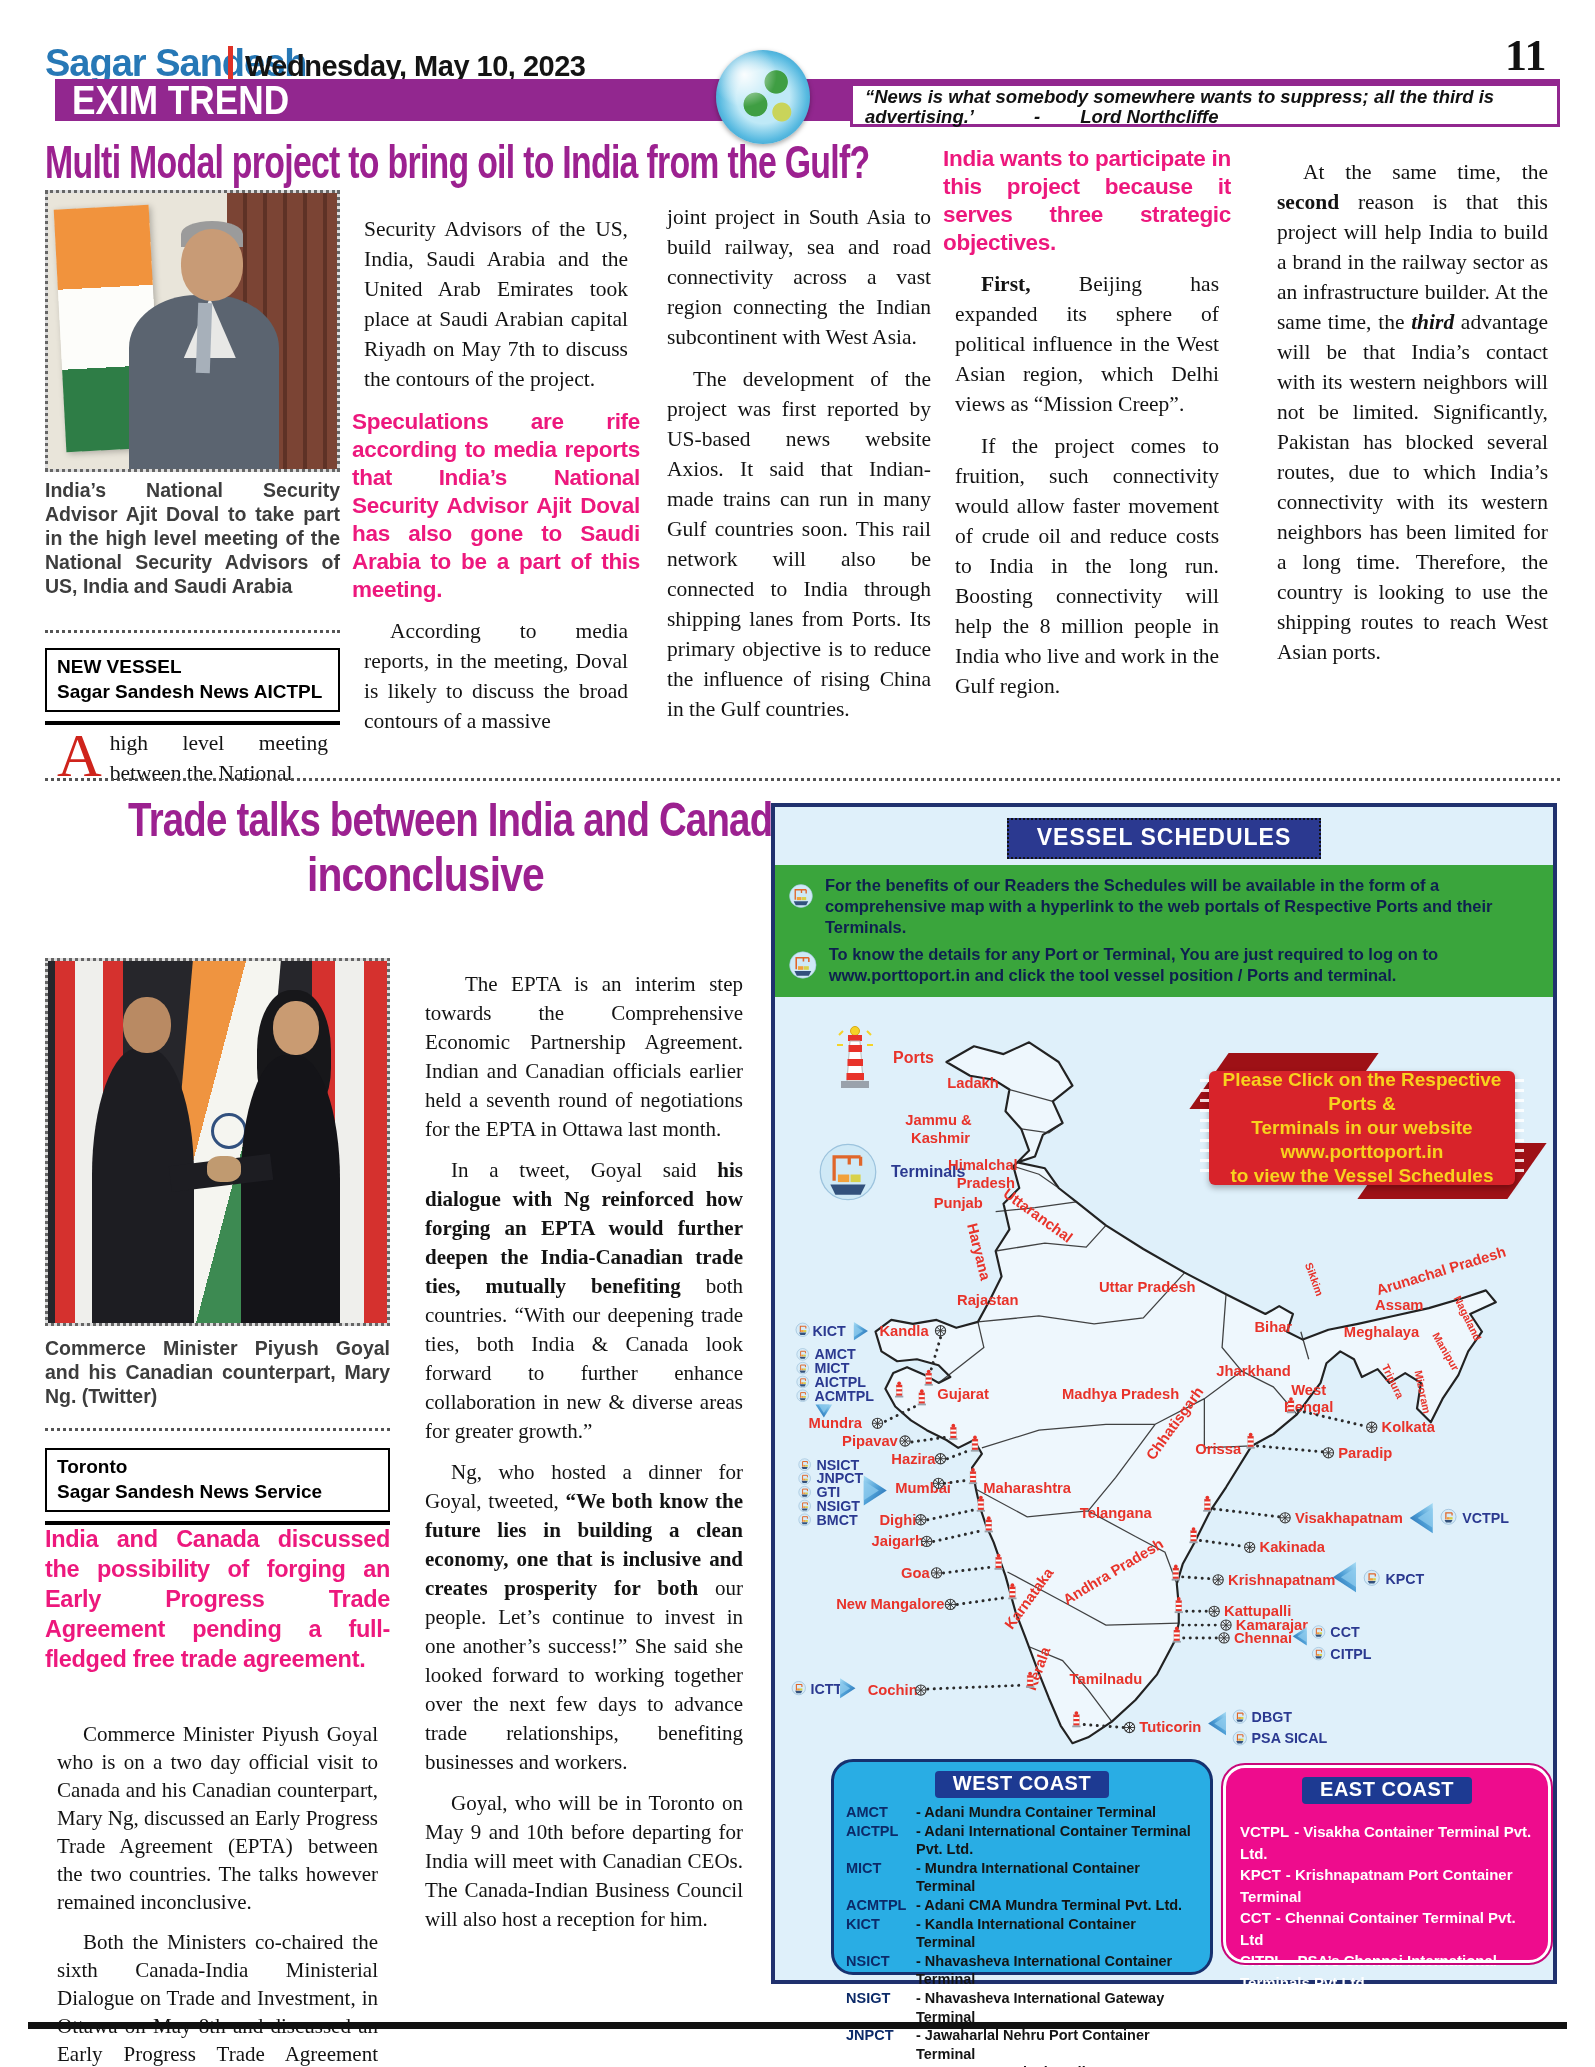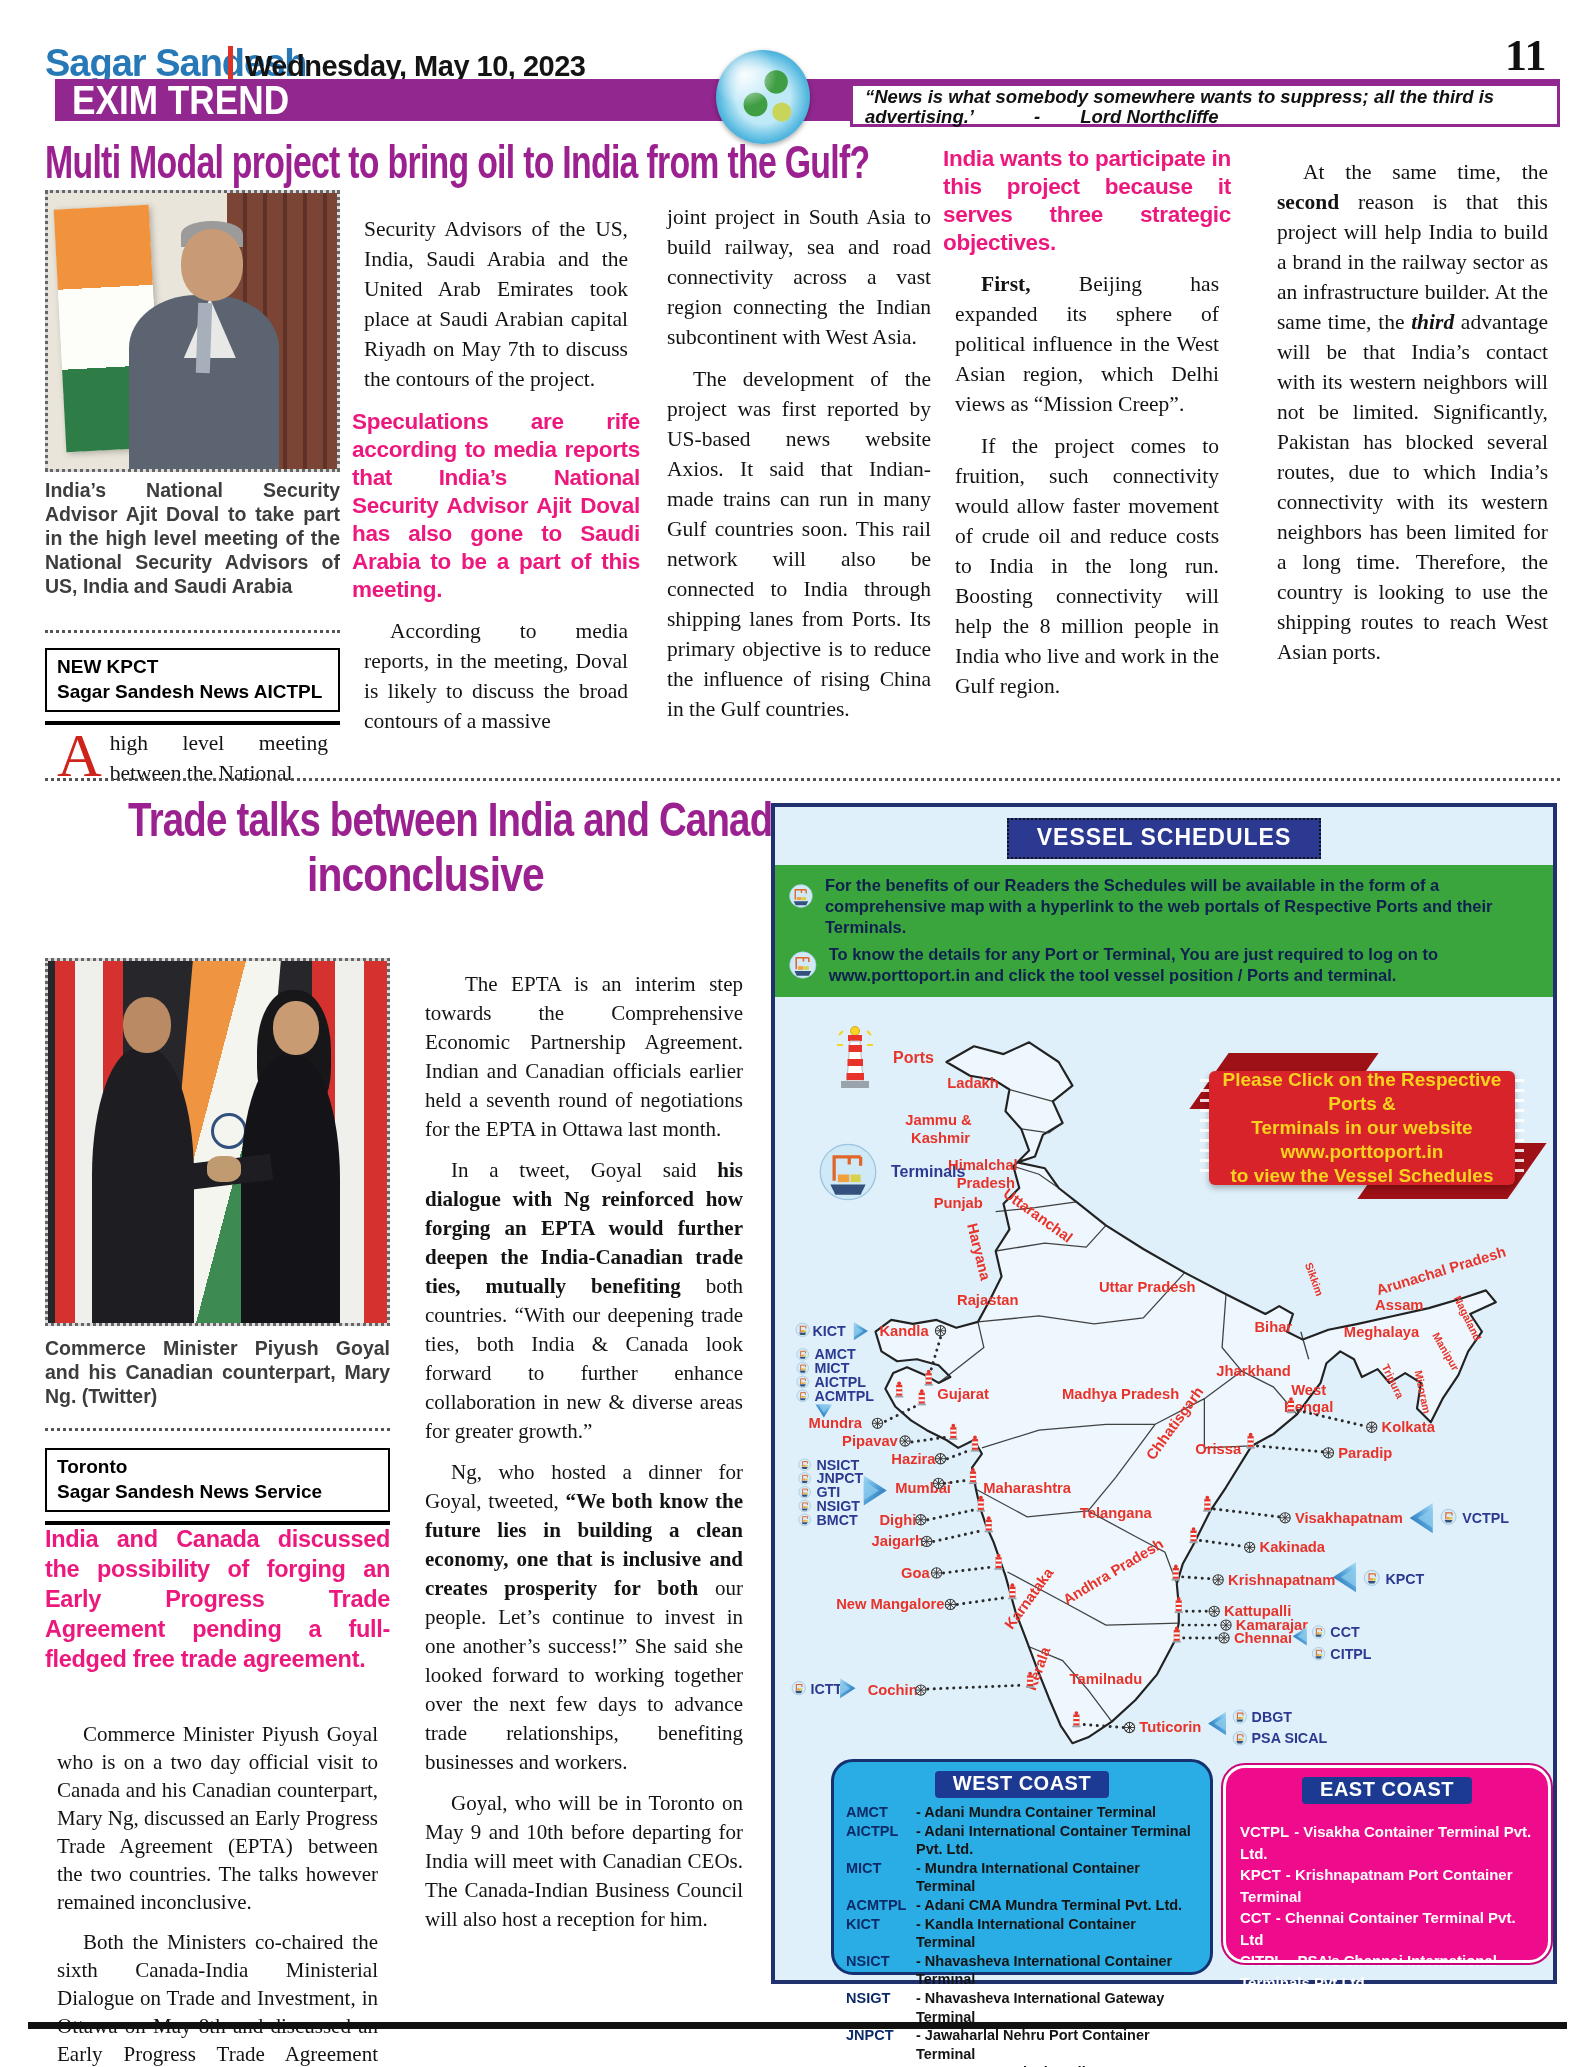--- a/index.html
+++ b/index.html
@@ -152,21 +152,21 @@
     <div class="p1-body"></div>
     <div class="p1-shirt"></div>
     <div class="p1-tie"></div>
     <div class="p1-hair"></div>
     <div class="p1-head"></div>
   </div>
   <div class="abs cap" style="left:45px;top:478px;width:295px;">India’s National Security Advisor Ajit Doval to take part in the high level meeting of the National Security Advisors of US, India and Saudi Arabia</div>
   <div class="abs dotline" style="left:45px;top:630px;width:295px;"></div>
   <div class="abs dlwrap" style="left:45px;top:648px;width:295px;">
     <div class="dlbox">
-      <div>NEW KPCT</div>
+      <div>NEW VESSEL</div>
       <div>Sagar Sandesh News AICTPL</div>
     </div>
   </div>
   <div class="abs bt" style="left:45px;top:716px;width:295px;">
     <p><span class="dropcap">A</span><span>high level meeting between the National</span></p>
   </div>
 
   <div class="abs bt" style="left:352px;top:202px;width:288px;">
     <p>Security Advisors of the US, India, Saudi Arabia and the United Arab Emirates took place at Saudi Arabian capital Riyadh on May 7th to discuss the contours of the project.</p>
     <p class="pinklead" style="margin:14px 0 10px;">Speculations are rife according to media reports that India’s National Security Advisor Ajit Doval has also gone to Saudi Arabia to be a part of this meeting.</p>

